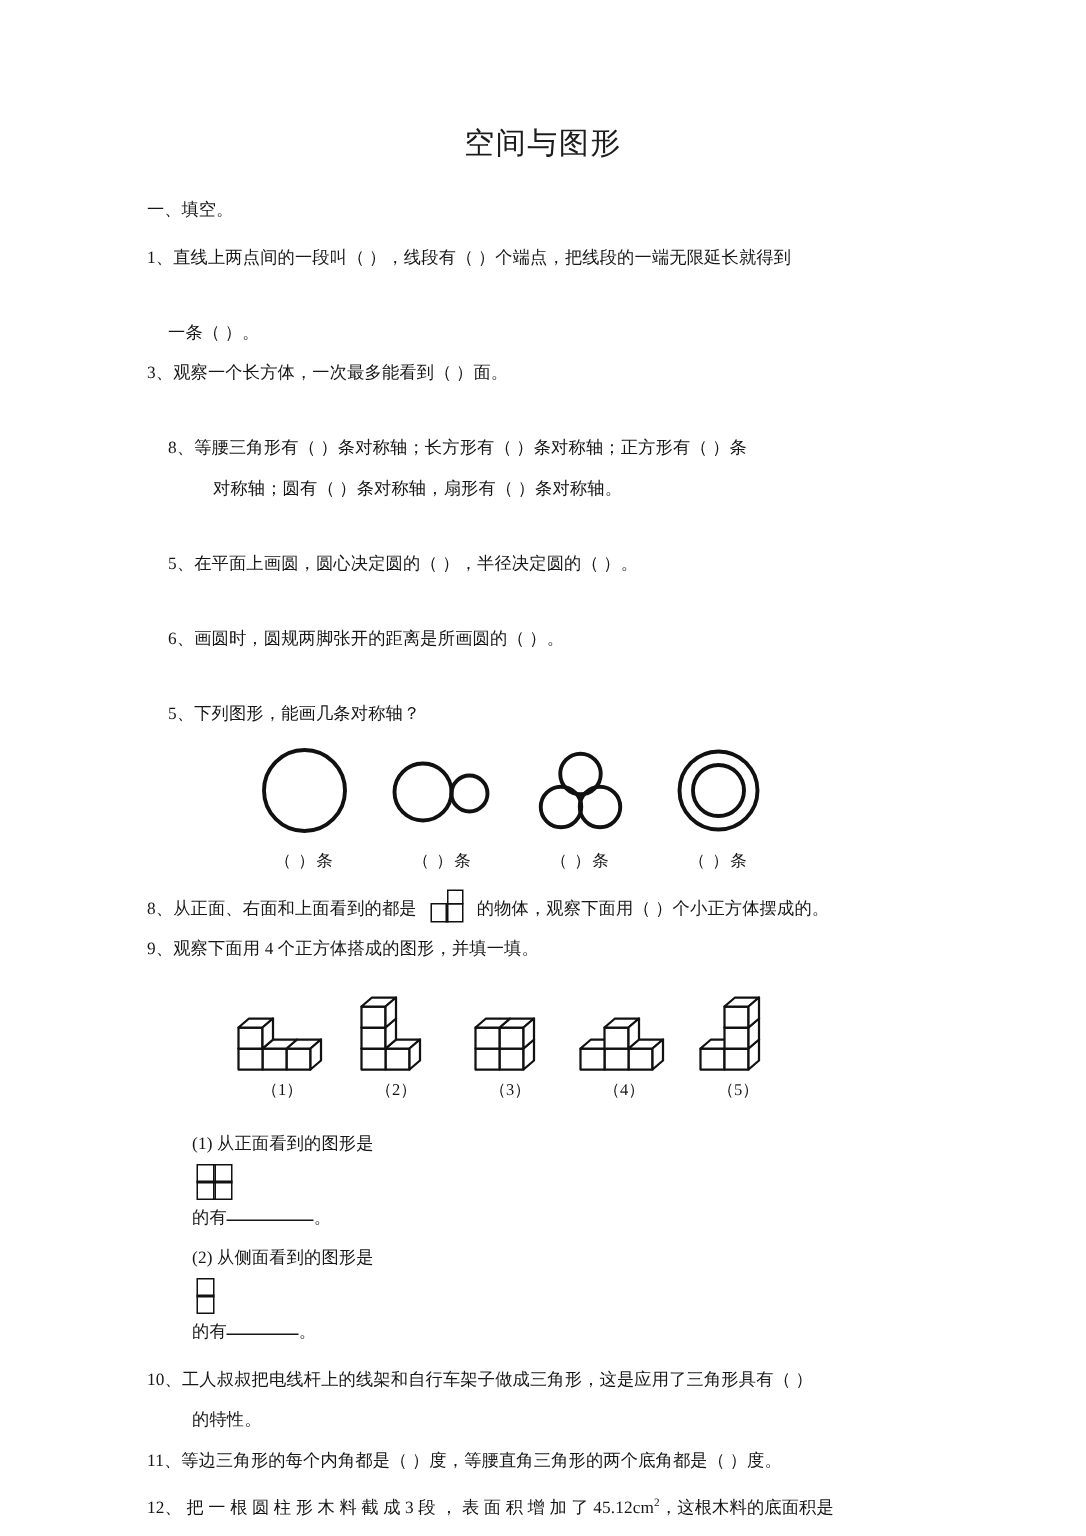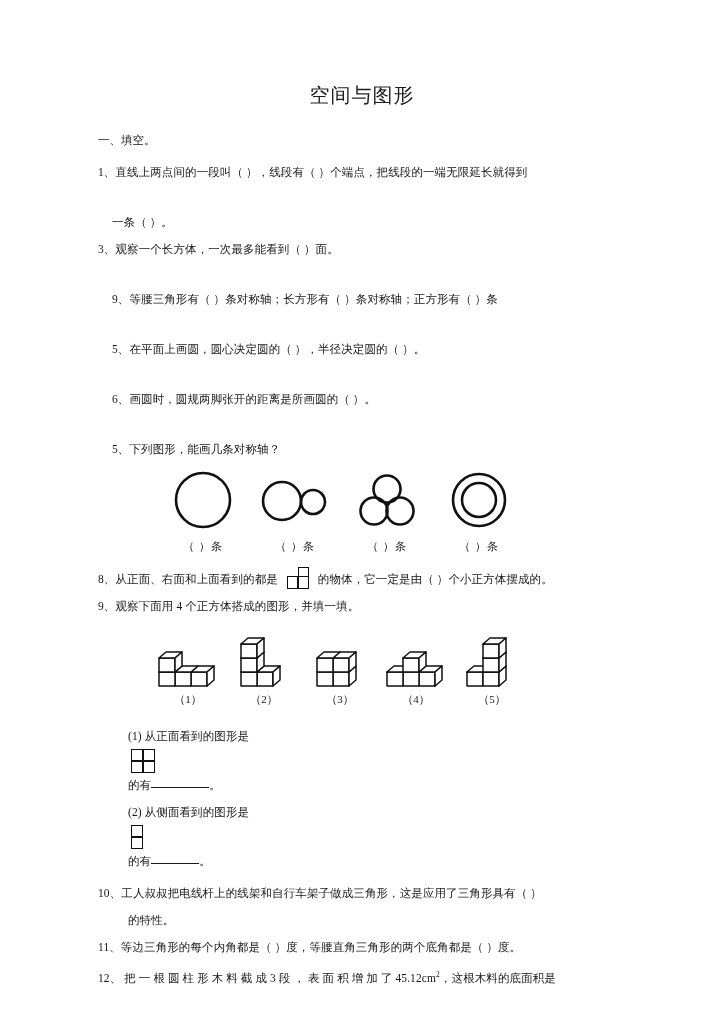--- a/index.html
+++ b/index.html
@@ -197,21 +197,22 @@
     <div class="sec-head">一、填空。</div>
 
     <div class="spacer-sm"></div>
 
     <div class="q">1、直线上两点间的一段叫（            ），线段有（   ）个端点，把线段的一端无限延长就得到</div>
     <div class="q indent1">一条（            ）。</div>
 
 
     <div class="q">3、观察一个长方体，一次最多能看到（        ）面。</div>
 
-    <div class="q indent1">9、等腰三角形有（        ）条对称轴；长方形有（        ）条对称轴；正方形有（      ）条</div>
+    <div class="q indent1">8、等腰三角形有（        ）条对称轴；长方形有（        ）条对称轴；正方形有（      ）条</div>
+    <div class="q indent3">对称轴；圆有（        ）条对称轴，扇形有（        ）条对称轴。</div>
 
     <div class="q indent1">5、在平面上画圆，圆心决定圆的（          ），半径决定圆的（          ）。</div>
 
     <div class="q indent1">6、画圆时，圆规两脚张开的距离是所画圆的（            ）。</div>
 
     <div class="q indent1">5、下列图形，能画几条对称轴？</div>
 
     <div class="fig-row-7">
 
       <div class="fig-slot" style="left:60px;">
@@ -253,21 +254,21 @@
 
     <div class="spacer-sm"></div>
 
     <div class="q">
       <span>8、从正面、右面和上面看到的都是</span>
       <span class="q8-glyph">
         <span class="tab"></span>
         <span class="base"></span>
         <span class="vdiv"></span>
       </span>
-      <span>的物体，它一定是由（      ）个小正方体摆成的。</span>
+      <span>的物体，观察下面用（      ）个小正方体摆成的。</span>
     </div>
 
     <div class="q">9、观察下面用 4 个正方体搭成的图形，并填一填。</div>
 
     <div class="fig-row-9">
 
       <div class="cube-slot" style="left:52px;">
         <svg width="70" height="52" viewBox="0 0 70 52" aria-hidden="true">
           <g fill="#fff" stroke="#111" stroke-width="1.5" stroke-linejoin="round">
 

